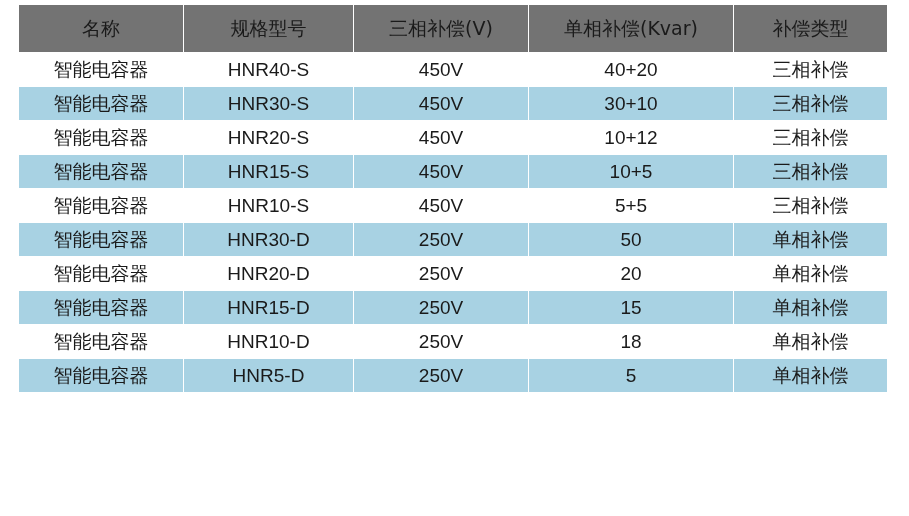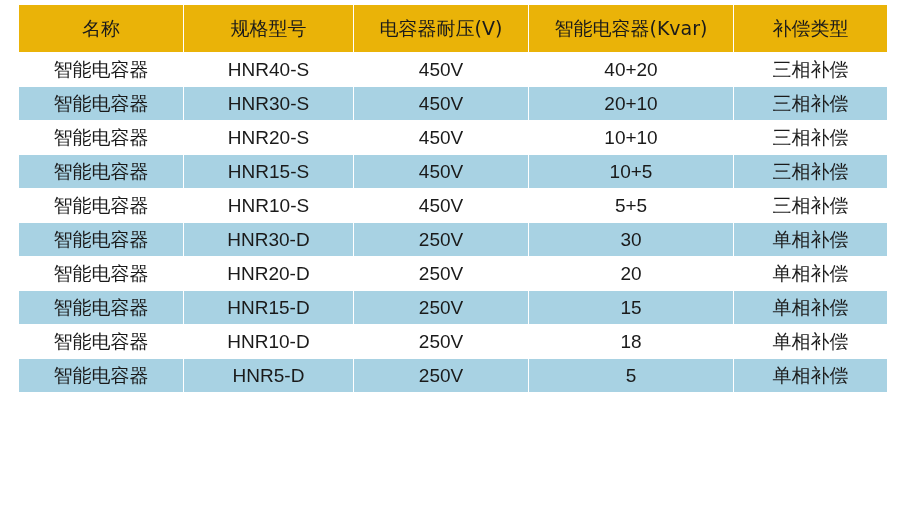--- a/index.html
+++ b/index.html
@@ -23,21 +23,21 @@
     border: 1px solid #ffffff;
     text-align: center;
     vertical-align: middle;
     font-weight: normal;
     color: #1a1a1a;
     font-size: 19px;
     padding: 0;
   }
   #spec-table thead th {
     height: 47px;
-    background: #eab308;
+    background: #737373;
     font-size: 19px;
   }
   #spec-table tbody tr {
     height: 34px;
   }
   #spec-table tbody tr.row-light td {
     background: #ffffff;
   }
   #spec-table tbody tr.row-dark td {
     background: #a8d2e3;
@@ -62,66 +62,66 @@
     <col class="col-1">
       <col class="col-2">
       <col class="col-3">
       <col class="col-4">
       <col class="col-5">
   </colgroup>
   <thead>
     <tr>
       <th class="cell-name">名称</th>
       <th class="cell-name">规格型号</th>
-      <th class="cell-name">电容器耐压(V)</th>
-      <th class="cell-name">智能电容器(Kvar)</th>
+      <th class="cell-name">三相补偿(V)</th>
+      <th class="cell-name">单相补偿(Kvar)</th>
       <th class="cell-name">补偿类型</th>
     </tr>
   </thead>
   <tbody>
     <tr class="row-light">
       <td class="cell-name">智能电容器</td>
       <td class="cell-model">HNR40-S</td>
       <td class="cell-volt">450V</td>
       <td class="cell-cap">40+20</td>
       <td class="cell-type">三相补偿</td>
     </tr>
     <tr class="row-dark">
       <td class="cell-name">智能电容器</td>
       <td class="cell-model">HNR30-S</td>
       <td class="cell-volt">450V</td>
-      <td class="cell-cap">20+10</td>
+      <td class="cell-cap">30+10</td>
       <td class="cell-type">三相补偿</td>
     </tr>
     <tr class="row-light">
       <td class="cell-name">智能电容器</td>
       <td class="cell-model">HNR20-S</td>
       <td class="cell-volt">450V</td>
-      <td class="cell-cap">10+10</td>
+      <td class="cell-cap">10+12</td>
       <td class="cell-type">三相补偿</td>
     </tr>
     <tr class="row-dark">
       <td class="cell-name">智能电容器</td>
       <td class="cell-model">HNR15-S</td>
       <td class="cell-volt">450V</td>
       <td class="cell-cap">10+5</td>
       <td class="cell-type">三相补偿</td>
     </tr>
     <tr class="row-light">
       <td class="cell-name">智能电容器</td>
       <td class="cell-model">HNR10-S</td>
       <td class="cell-volt">450V</td>
       <td class="cell-cap">5+5</td>
       <td class="cell-type">三相补偿</td>
     </tr>
     <tr class="row-dark">
       <td class="cell-name">智能电容器</td>
       <td class="cell-model">HNR30-D</td>
       <td class="cell-volt">250V</td>
-      <td class="cell-cap">30</td>
+      <td class="cell-cap">50</td>
       <td class="cell-type">单相补偿</td>
     </tr>
     <tr class="row-light">
       <td class="cell-name">智能电容器</td>
       <td class="cell-model">HNR20-D</td>
       <td class="cell-volt">250V</td>
       <td class="cell-cap">20</td>
       <td class="cell-type">单相补偿</td>
     </tr>
     <tr class="row-dark">

